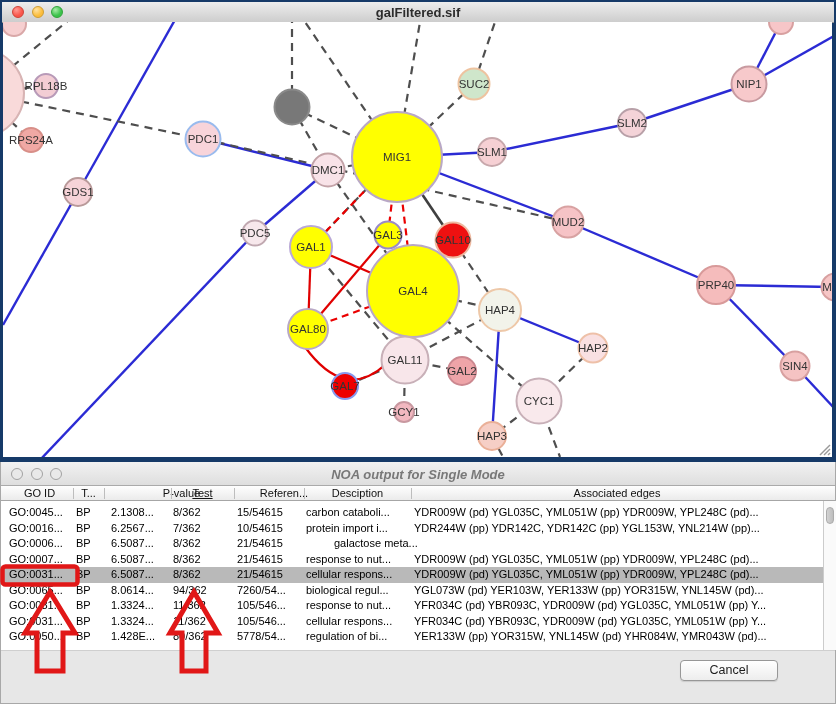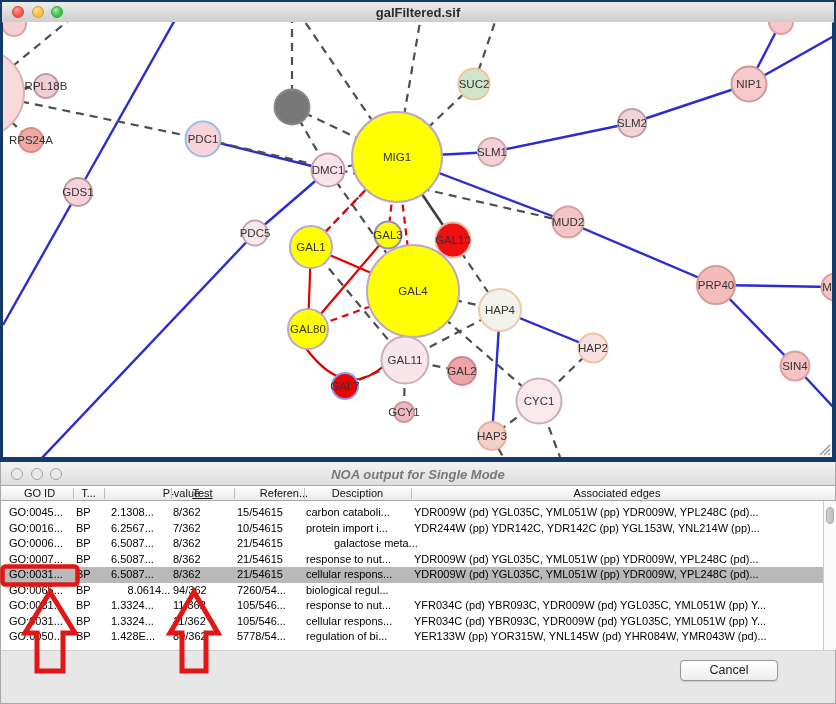--- a/index.html
+++ b/index.html
@@ -247,24 +247,25 @@
           <div class="tcell" style="left: 75px; width: 28px;">BP</div>
           <div class="tcell" style="left: 110px; width: 60px;">6.5087...</div>
           <div class="tcell" style="left: 172px; width: 61px;">8/362</div>
           <div class="tcell" style="left: 236px; width: 67px;">21/54615</div>
           <div class="tcell" style="left: 305px; width: 105px;">cellular respons...</div>
           <div class="tcell" style="left: 413px; width: 409px;">YDR009W (pd) YGL035C, YML051W (pp) YDR009W, YPL248C (pd)...</div>
         </div>
         <div class="trow" style="top: 81.5px;">
           <div class="tcell" style="left: 8px; width: 64px;">GO:0065...</div>
           <div class="tcell" style="left: 75px; width: 28px;">BP</div>
-          <div class="tcell" style="left: 118px; width: 60px; text-align: center;">8.0614...</div>
+          <div class="tcell" style="left: 110px; width: 60px;">8.0614...</div>
           <div class="tcell" style="left: 172px; width: 61px;">94/362</div>
           <div class="tcell" style="left: 236px; width: 67px;">7260/54...</div>
           <div class="tcell" style="left: 305px; width: 105px;">biological regul...</div>
+          <div class="tcell" style="left: 413px; width: 409px;">YGL073W (pd) YER103W, YER133W (pp) YOR315W, YNL145W (pd)...</div>
         </div>
         <div class="trow" style="top: 97px;">
           <div class="tcell" style="left: 8px; width: 64px;">GO:0031...</div>
           <div class="tcell" style="left: 75px; width: 28px;">BP</div>
           <div class="tcell" style="left: 110px; width: 60px;">1.3324...</div>
           <div class="tcell" style="left: 172px; width: 61px;">11/362</div>
           <div class="tcell" style="left: 236px; width: 67px;">105/546...</div>
           <div class="tcell" style="left: 305px; width: 105px;">response to nut...</div>
           <div class="tcell" style="left: 413px; width: 409px;">YFR034C (pd) YBR093C, YDR009W (pd) YGL035C, YML051W (pp) Y...</div>
         </div>

